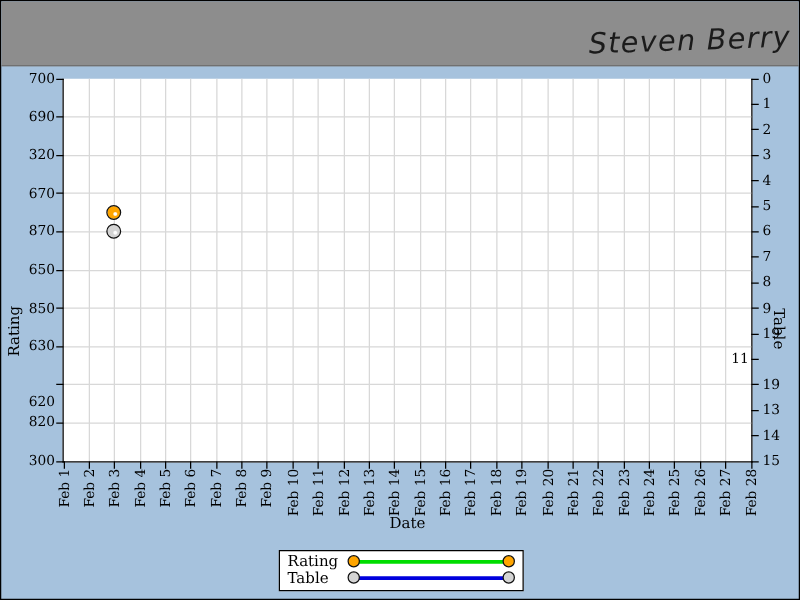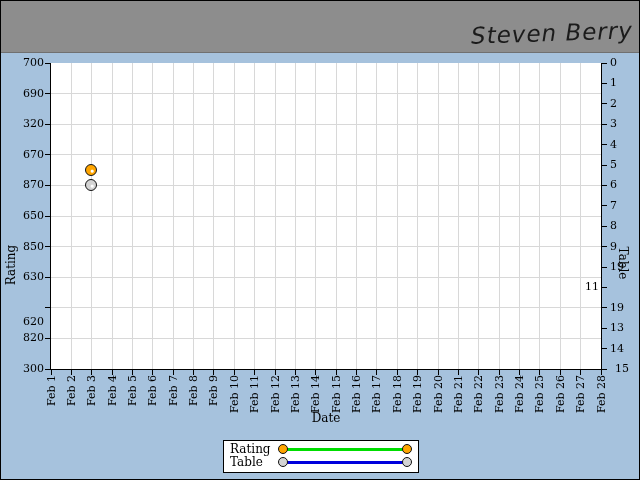--- a/index.html
+++ b/index.html
@@ -157,21 +157,21 @@
       <div class="ylab right" style="left: 609px; top: 260px;">19</div>
       <div class="tick" style="left: 600px; top: 285.9px; width: 6px; height: 1px;"></div>
       <div class="ylab right" style="left: 584px; top: 280.4px;">11</div>
       <div class="tick" style="left: 600px; top: 306.3px; width: 6px; height: 1px;"></div>
       <div class="ylab right" style="left: 609px; top: 300.8px;">19</div>
       <div class="tick" style="left: 600px; top: 326.7px; width: 6px; height: 1px;"></div>
       <div class="ylab right" style="left: 609px; top: 321.2px;">13</div>
       <div class="tick" style="left: 600px; top: 347.1px; width: 6px; height: 1px;"></div>
       <div class="ylab right" style="left: 609px; top: 341.6px;">14</div>
       <div class="tick" style="left: 600px; top: 367.5px; width: 6px; height: 1px;"></div>
-      <div class="ylab right" style="left: 609px; top: 362px; text-align: center;">15</div>
+      <div class="ylab right" style="left: 609px; top: 362px;">15</div>
       <div class="tick" style="left: 49.5px; top: 368px; width: 1px; height: 6px;"></div>
       <div class="xlab" style="left: 43.5px; top: 414px;">Feb 1</div>
       <div class="tick" style="left: 69.8704px; top: 368px; width: 1px; height: 6px;"></div>
       <div class="xlab" style="left: 63.8704px; top: 414px;">Feb 2</div>
       <div class="tick" style="left: 90.2407px; top: 368px; width: 1px; height: 6px;"></div>
       <div class="xlab" style="left: 84.2407px; top: 414px;">Feb 3</div>
       <div class="tick" style="left: 110.611px; top: 368px; width: 1px; height: 6px;"></div>
       <div class="xlab" style="left: 104.611px; top: 414px;">Feb 4</div>
       <div class="tick" style="left: 130.981px; top: 368px; width: 1px; height: 6px;"></div>
       <div class="xlab" style="left: 124.981px; top: 414px;">Feb 5</div>

